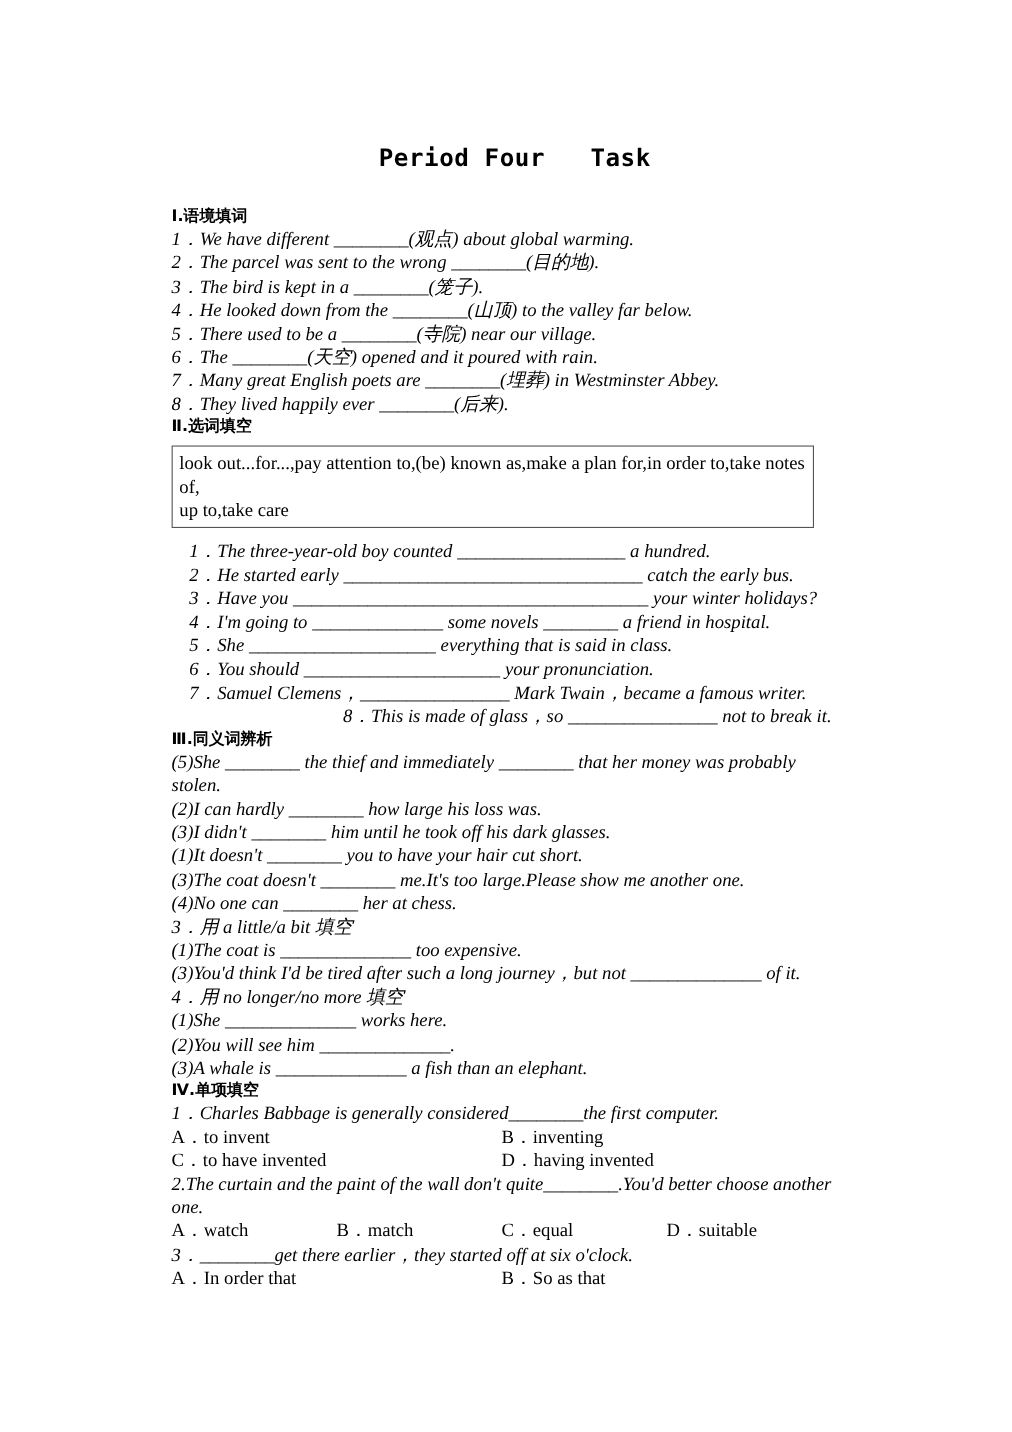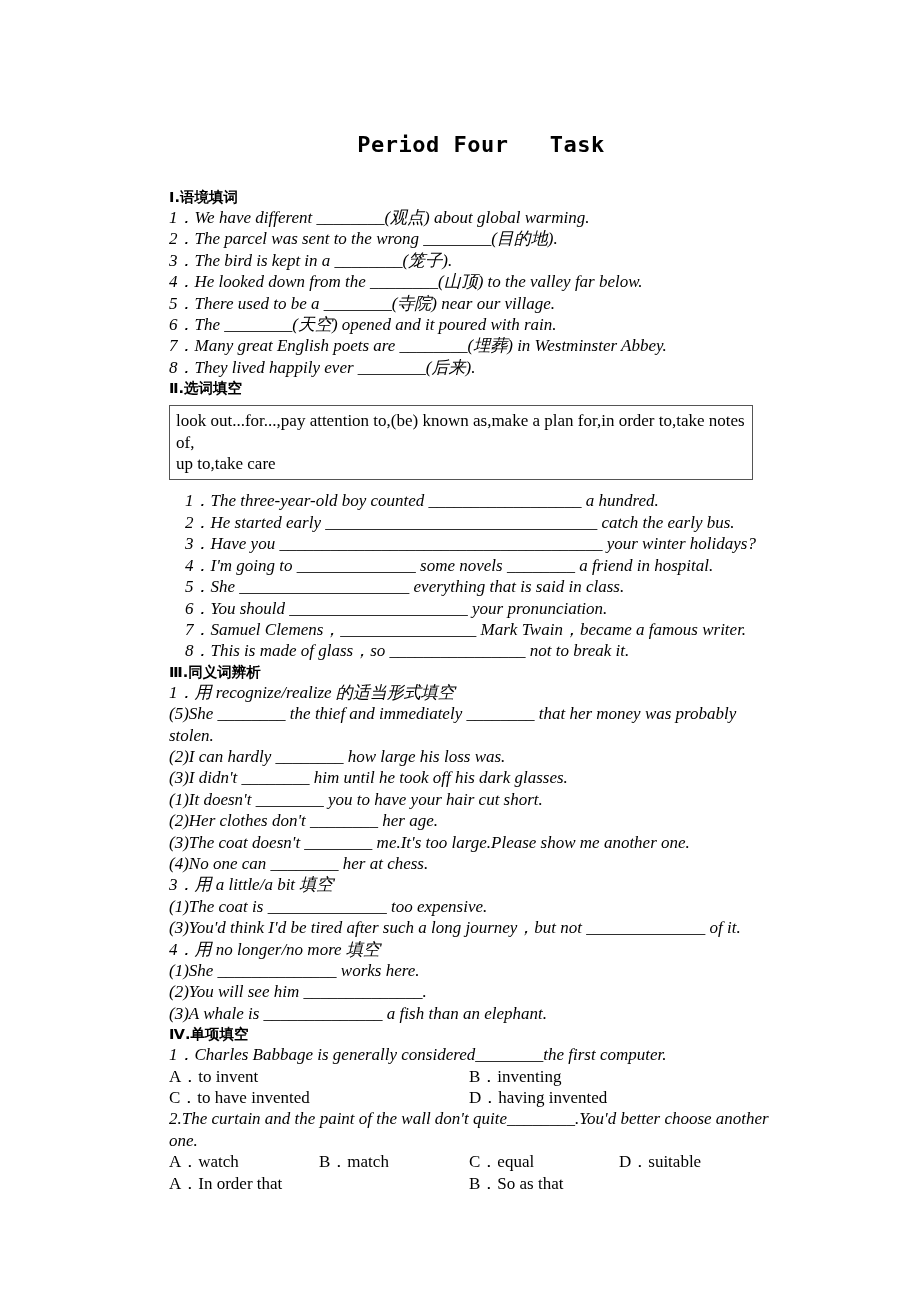--- a/index.html
+++ b/index.html
@@ -18,21 +18,21 @@
   .page {
     position: relative;
     width: 920px;
     height: 1302px;
     box-sizing: border-box;
     padding: 0;
     overflow: hidden;
   }
   .content {
     position: absolute;
-    left: 169px;
+    left: 156px;
     top: 132px;
     width: 600px;
   }
 
   
   .doc-title {
     font-family: "DejaVu Sans Mono", "Liberation Mono", monospace;
     font-size: 22px;
     font-weight: bold;
     letter-spacing: 0.5px;
@@ -118,31 +118,29 @@
     <div class="wordbank">look out...for...,pay attention to,(be) known as,make a plan for,in order to,take notes of,
 up to,take care</div>
 
     <div class="line num" style="padding-left:24px;text-indent:-8px;">1．The three-year-old boy counted __________________ a hundred.</div>
     <div class="line num" style="padding-left:24px;text-indent:-8px;">2．He started early ________________________________ catch the early bus.</div>
     <div class="line num" style="padding-left:24px;text-indent:-8px;">3．Have you ______________________________________ your winter holidays?</div>
     <div class="line num" style="padding-left:24px;text-indent:-8px;">4．I'm going to ______________ some novels ________ a friend in hospital.</div>
     <div class="line num" style="padding-left:24px;text-indent:-8px;">5．She ____________________ everything that is said in class.</div>
     <div class="line num" style="padding-left:24px;text-indent:-8px;">6．You should _____________________ your pronunciation.</div>
     <div class="line num" style="padding-left:24px;text-indent:-8px;">7．Samuel Clemens，________________ Mark Twain，became a famous writer.</div>
-    <div class="line num" style="padding-left:24px;text-indent:-8px;">8．This is made of glass，so ________________ not to break it.</div>
+    <div class="line num" style="padding-left:24px;text-indent:-8px;text-align:right;">8．This is made of glass，so ________________ not to break it.</div>
 
     <div class="sec-head">Ⅲ.同义词辨析</div>
 
-    <div class="line num">1．用 recognize/realize 的适当形式填空</div>
     <div class="line sub">(5)She ________ the thief and immediately ________ that her money was probably stolen.</div>
     <div class="line sub">(2)I can hardly ________ how large his loss was.</div>
     <div class="line sub">(3)I didn't ________ him until he took off his dark glasses.</div>
 
     <div class="line sub">(1)It doesn't ________ you to have your hair cut short.</div>
-    <div class="line sub">(2)Her clothes don't ________ her age.</div>
     <div class="line sub">(3)The coat doesn't ________ me.It's too large.Please show me another one.</div>
     <div class="line sub">(4)No one can ________ her at chess.</div>
 
     <div class="line num">3．用 a little/a bit 填空</div>
     <div class="line sub">(1)The coat is ______________ too expensive.</div>
     <div class="line sub">(3)You'd think I'd be tired after such a long journey，but not ______________ of it.</div>
 
     <div class="line num">4．用 no longer/no more 填空</div>
     <div class="line sub">(1)She ______________ works here.</div>
     <div class="line sub">(2)You will see him ______________.</div>
@@ -161,19 +159,20 @@
     </div>
 
     <div class="line q">2.The curtain and the paint of the wall don't quite________.You'd better choose another one.</div>
     <div class="opts four">
       <div>A．watch</div>
       <div>B．match</div>
       <div>C．equal</div>
       <div>D．suitable</div>
     </div>
 
+    <div class="line num">3．________get there earlier，they started off at six o'clock.</div>
     <div class="opts two">
       <div>A．In order that</div>
       <div>B．So as that</div>
     </div>
 
   </div>
 </div>
 
 </body></html>

